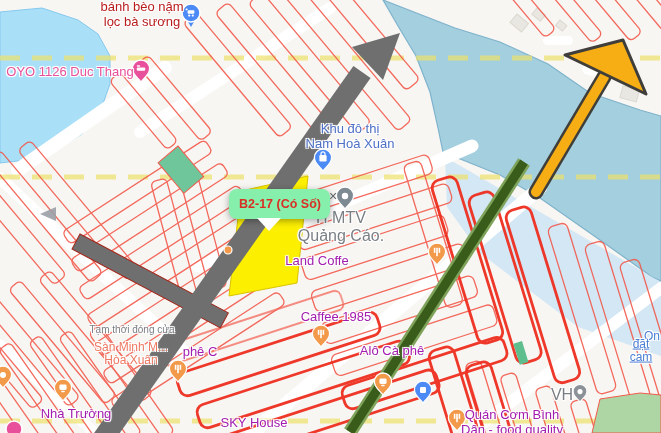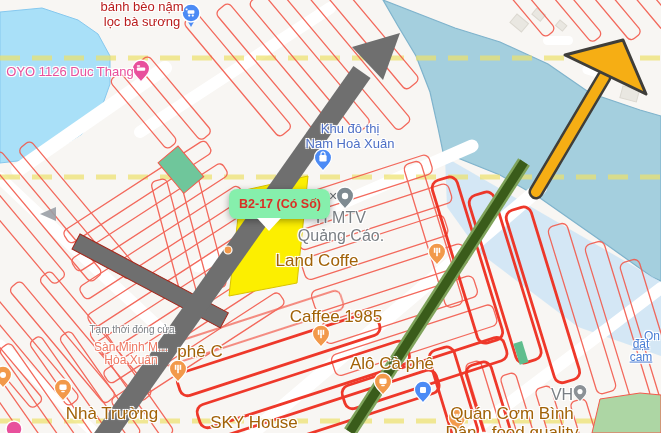--- a/index.html
+++ b/index.html
@@ -1,21 +1,21 @@
 <!DOCTYPE html>
 <html><head>
 <meta charset="utf-8">
 <style>
   html,body{margin:0;padding:0;background:#e8e8e8;font-family:"Liberation Sans",sans-serif;}
   .stage{position:relative;width:661px;height:433px;overflow:hidden;background:#F8F6F3;}
   .stage svg{position:absolute;left:0;top:0;}
   .lbl{position:absolute;transform:translate(-50%,-50%);white-space:pre-line;text-align:center;
        line-height:1.12;pointer-events:auto;
        text-shadow:-1px -1px 0 #fff,1px -1px 0 #fff,-1px 1px 0 #fff,1px 1px 0 #fff,0 0 3px #fff;}
-  .poi{color:#a16207;font-size:17px;font-weight:500;}
+  .poi{color:#a21caf;font-size:13px;font-weight:500;}
   .slate{color:#b91c1c;font-size:13px;font-weight:500;}
   .pink{color:#E8509C;font-size:13px;font-weight:500;}
   .locality{color:#4D6FC6;font-size:13px;font-weight:500;}
   .gmuted{color:#7A7F84;font-size:16px;font-weight:400;}
   .salmon{color:#EE7963;font-size:12px;font-weight:500;}
   .tiny-gray{color:#7A7F84;font-size:10px;font-weight:400;}
   .bluelink{color:#4B7FD6;font-size:12px;font-weight:500;}
   .popup{position:absolute;left:229px;top:189px;width:101px;height:30px;background:#86efac;
          border-radius:8px;box-shadow:0 2px 7px rgba(0,0,0,.35);z-index:30;}
   .popup-title{position:absolute;left:10px;top:0;height:30px;display:flex;align-items:center;
@@ -252,25 +252,25 @@
 
 <div class="lbl slate" style="left:142px;top:15px;">bánh bèo nậm
 lọc bà sương</div>
 <div class="lbl pink" style="left:70px;top:72px;">OYO 1126 Duc Thang</div>
 <div class="lbl locality" style="left:350px;top:137px;">Khu đô thị
 Nam Hoà Xuân</div>
 <div class="lbl gmuted" style="left:341px;top:227px;">H MTV
 Quảng Cáo.</div>
 <div class="lbl poi" style="left:317px;top:261px;">Land Coffe</div>
 <div class="lbl poi" style="left:336px;top:317px;">Caffee 1985</div>
-<div class="lbl poi" style="left:392px;top:364px;">Alô Cà phê</div>
+<div class="lbl poi" style="left:392px;top:351px;">Alô Cà phê</div>
 <div class="lbl poi" style="left:254px;top:423px;">SKY House</div>
 <div class="lbl salmon" style="left:131px;top:311px;margin-top:43px;"><span>Sàn Minh M...</span><br><span>Hòa Xuân</span></div>
 <div class="lbl tiny-gray" style="left:132px;top:330px;">Tạm thời đóng cửa</div>
-<div class="lbl poi" style="left:76px;top:414px;margin-left:36px;">Nhà Trường</div>
+<div class="lbl poi" style="left:76px;top:414px;">Nhà Trường</div>
 <div class="lbl poi" style="left:200px;top:352px;">phê C</div>
 <div class="lbl poi" style="left:512px;top:423px;">Quán Cơm Bình
 Dân - food quality</div>
 <div class="lbl gmuted" style="left:562px;top:395px;">VH</div>
 <div class="lbl bluelink" style="left:652px;top:337px;">On</div>
 <div class="lbl bluelink" style="left:641px;top:351px;text-decoration:underline;">đặt cam</div>
 
 <div class="popup">
   <div class="popup-title">B2-17 (Có Số)</div>
   <div class="popup-close">×</div>

